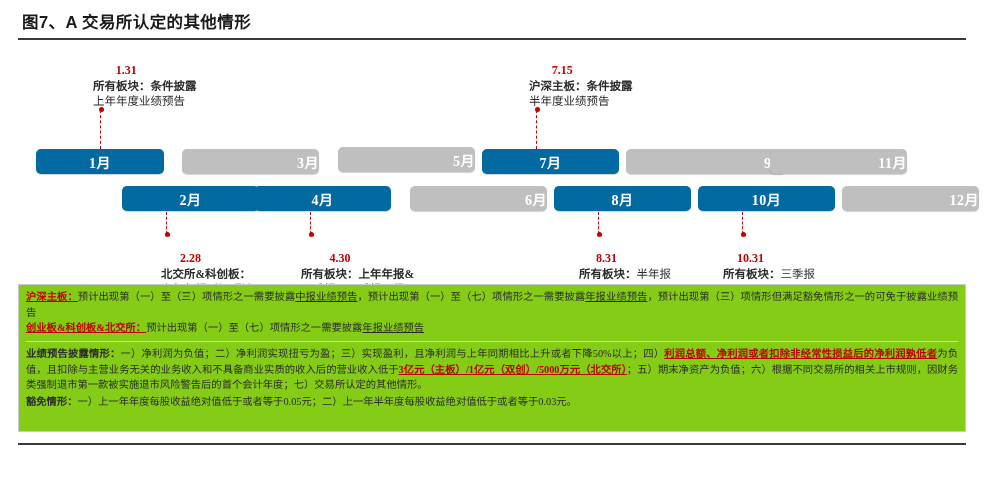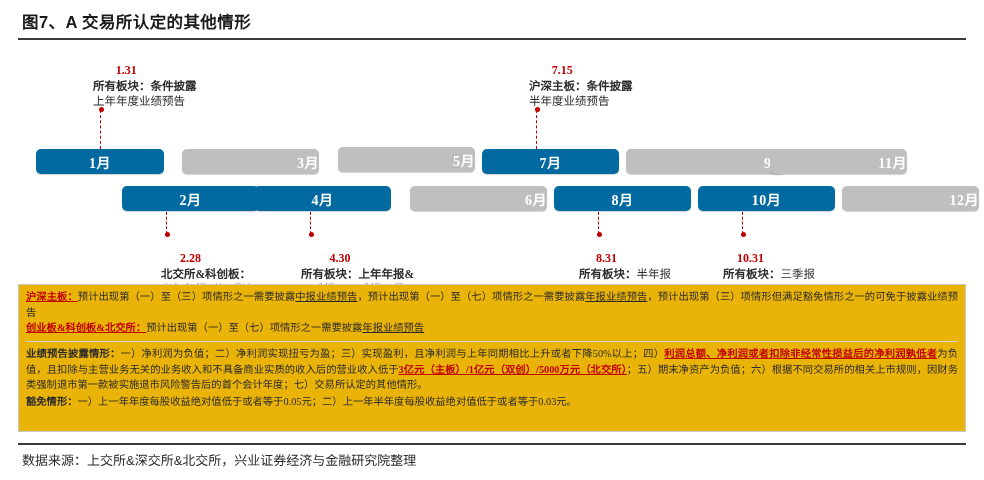--- a/index.html
+++ b/index.html
@@ -107,21 +107,21 @@
   
   .rules-box {
     position: absolute;
     left: 18px;
     right: 18px;
     top: 284px;
     height: 148px;
     border: 1px solid #c9c9c9;
     box-sizing: border-box;
     padding: 4px 7px 3px 7px;
-    background: #eab308;
+    background: #84cc16;
   }
   .rules-p {
     font-size: 10.3px;
     line-height: 1.52;
     color: #2b2b2b;
     text-align: justify;
     margin: 0 0 1px 0;
     font-family: "Liberation Serif", "DejaVu Serif", serif;
   }
   .rules-p.tight { margin-bottom: 0; }
@@ -275,15 +275,14 @@
 
     <div class="divider"></div>
 
     <p class="rules-p"><span class="lead-bold">业绩预告披露情形：</span><span>一）净利润为负值；二）净利润实现扭亏为盈；三）实现盈利，且净利润与上年同期相比上升或者下降50%以上；四）</span><span class="red-em">利润总额、净利润或者扣除非经常性损益后的净利润孰低者</span><span>为负值，且扣除与主营业务无关的业务收入和不具备商业实质的收入后的营业收入低于</span><span class="red-em">3亿元（主板）/1亿元（双创）/5000万元（北交所）</span><span>；五）期末净资产为负值；六）根据不同交易所的相关上市规则，因财务类强制退市第一款被实施退市风险警告后的首个会计年度；七）交易所认定的其他情形。</span></p>
 
     <p class="rules-p"><span class="lead-bold">豁免情形：</span><span>一）上一年年度每股收益绝对值低于或者等于0.05元；二）上一年半年度每股收益绝对值低于或者等于0.03元。</span></p>
 
   </div>
 
   <div class="footer-rule"></div>
-  <div class="footer">数据来源：上交所&amp;深交所&amp;北交所，兴业证券经济与金融研究院整理</div>
 
 </div>
 
 </body></html>

